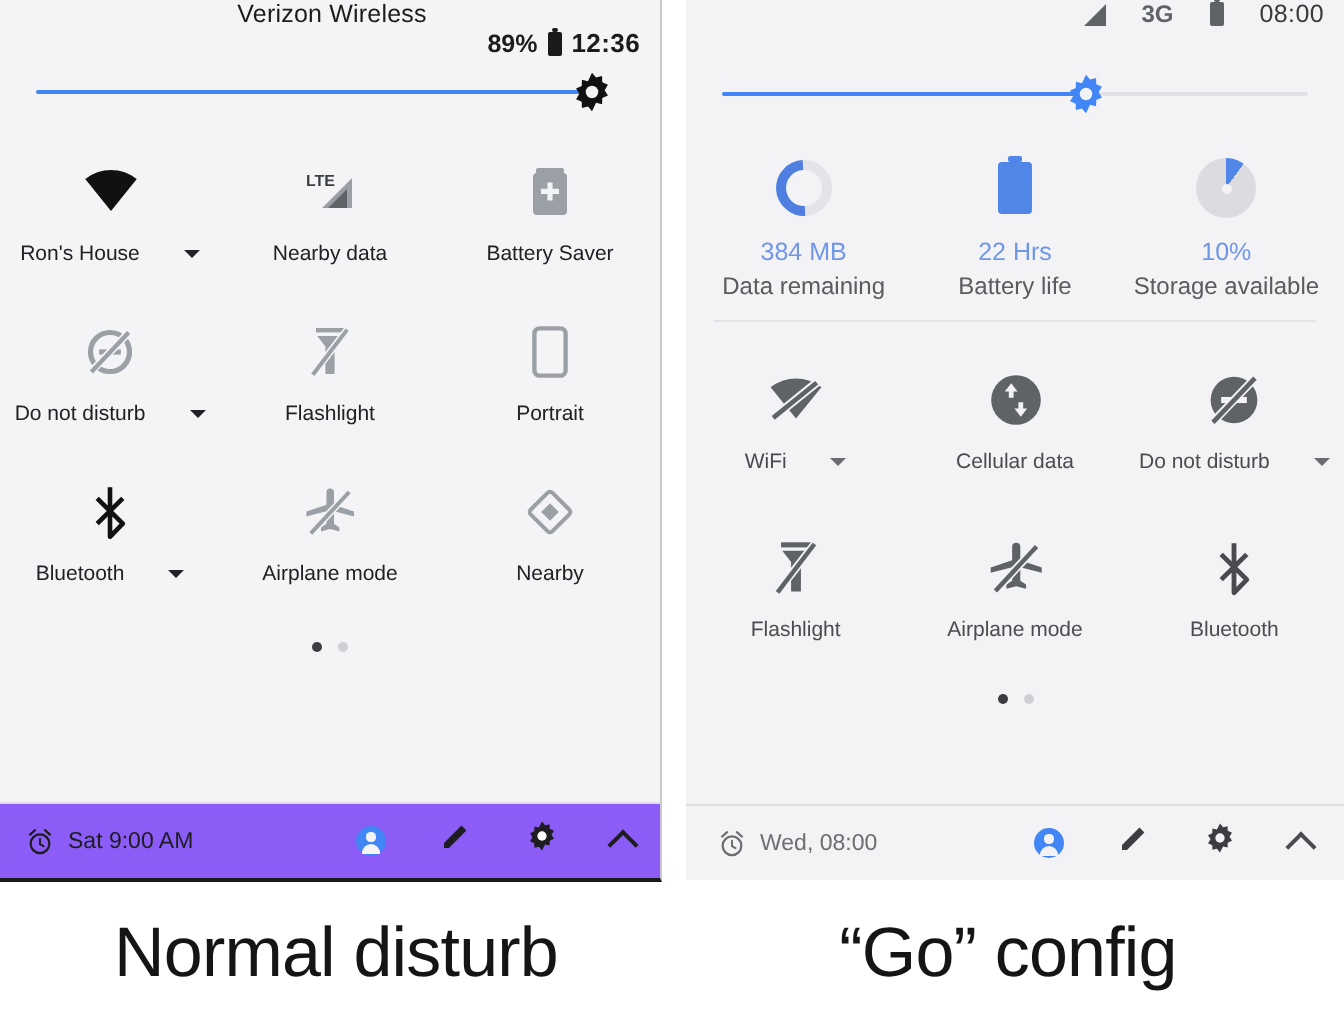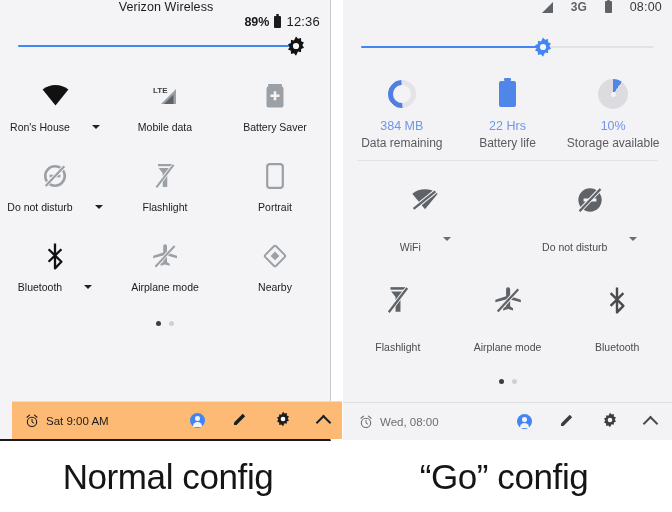--- a/index.html
+++ b/index.html
@@ -15,21 +15,21 @@
   .panel{position:absolute;top:0;box-sizing:border-box;}
   .panel-left{left:0;width:331px;height:441px;background:#f4f4f6;
     border-right:1px solid #c9c9cd;border-bottom:2px solid #1a1a1a;}
   .panel-right{left:343px;width:329px;height:440px;background:#f3f3f5;}
 
   
   .statusbar{display:flex;align-items:center;height:26px;padding:0 10px 0 12px;flex-direction:column;}
   .sb-carrier{font-size:12.5px;color:#1b1b1b;letter-spacing:.1px;}
   .sb-right{margin-left:auto;display:flex;align-items:center;gap:5px;}
   .sb-pct{font-size:12.5px;font-weight:bold;color:#1b1b1b;}
-  .sb-clock{font-size:13px;font-weight:normal;color:#1b1b1b;letter-spacing:.2px;}
+  .sb-clock{font-size:13px;font-weight:bold;color:#1b1b1b;letter-spacing:.2px;}
   .sb-clock.light{font-weight:normal;color:#3a3a3a;font-size:12.5px;}
   .sb-3g{font-size:12px;font-weight:bold;color:#5f6368;}
 
   
   .bat{position:relative;width:7px;height:12px;background:#1b1b1b;border-radius:1px;}
   .bat::before{content:"";position:absolute;top:-2px;left:2px;width:3px;height:2px;background:#1b1b1b;border-radius:1px;}
   .bat.grey{background:#5f6368;}
   .bat.grey::before{background:#5f6368;}
 
   
@@ -63,21 +63,21 @@
   .pie::after{content:"";position:absolute;left:50%;top:50%;width:5px;height:5px;margin:-2.5px 0 0 -2.5px;background:#f3f3f5;border-radius:50%;}
 
   .divider{height:1px;background:#e3e3e7;margin:0 14px;}
 
   
   .tilerow{display:flex;}
   .tile{flex:1;display:flex;flex-direction:column;align-items:center;justify-content:flex-start;}
   .tile-gfx{height:38px;display:flex;align-items:center;justify-content:center;}
   .tile-lbl{display:flex;align-items:center;gap:22px;margin-top:6px;}
   .tile-txt{font-size:10.5px;color:#202124;white-space:nowrap;}
-  .right .tile-txt{color:#4b4b50;margin-top:16px;}
+  .right .tile-txt{color:#4b4b50;}
   .caret{width:0;height:0;border-left:4px solid transparent;border-right:4px solid transparent;border-top:4px solid #202124;}
   .right .caret{border-top-color:#6b6b70;}
 
   
   .dots{display:flex;justify-content:center;gap:8px;}
   .dot{width:5px;height:5px;border-radius:50%;background:#cfcfd4;}
   .dot.on{background:#3c3c41;}
 
   
   .footer{display:flex;align-items:center;height:38px;padding:0 13px;box-sizing:border-box;}
@@ -145,21 +145,21 @@
       </div>
       <div class="tile">
         <div class="tile-gfx">
           <svg width="26" height="24" viewBox="0 0 26 24" aria-hidden="true">
             <text x="1" y="9" font-family="Liberation Sans, sans-serif" font-size="8" font-weight="bold" fill="#3c4043">LTE</text>
             <path fill="#9aa0a6" d="M24 5v15H9z"></path>
             <path fill="#5f6368" d="M21.5 10.5V20H12z"></path>
           </svg>
         </div>
         <div class="tile-lbl">
-          <span class="tile-txt">Mobile data</span>
+          <span class="tile-txt">Nearby data</span>
         </div>
       </div>
       <div class="tile">
         <div class="tile-gfx">
           <svg width="18" height="26" viewBox="0 0 18 26" aria-hidden="true">
             <rect x="2" y="1" width="14" height="3" rx="1" fill="#9aa0a6"></rect>
             <rect x="0.5" y="3.5" width="17" height="21" rx="2" fill="#9aa0a6"></rect>
             <path fill="#f4f4f6" d="M7.7 8.2h2.6v3.2h3.2v2.6h-3.2v3.2H7.7v-3.2H4.5v-2.6h3.2z"></path>
           </svg>
         </div>
@@ -244,21 +244,21 @@
           <span class="tile-txt">Nearby</span>
         </div>
       </div>
     </div>
 
     <div class="dots" style="margin-top:28px;">
       <span class="dot on"></span>
       <span class="dot"></span>
     </div>
 
-    <div class="footer fl" style="position:absolute;left:12px;bottom:0;width:100%;background:#fdba74;text-align:center;">
+    <div class="footer fl" style="position:absolute;left:0;bottom:0;width:100%;background:#8b5cf6;text-align:center;">
       <span class="footer-left">
         <span class="alarm">
           <svg width="14" height="14" viewBox="0 0 24 24" aria-hidden="true">
             <circle cx="12" cy="13.5" r="8" fill="none" stroke="#1d1d1f" stroke-width="1.9"></circle>
             <path d="M12 9.2v4.6l3 1.8" fill="none" stroke="#1d1d1f" stroke-width="1.7" stroke-linecap="round"></path>
             <path d="M3.4 5.6 7.8 1.9M20.6 5.6 16.2 1.9" stroke="#1d1d1f" stroke-width="1.9" stroke-linecap="round"></path>
           </svg>
         </span>
         <span class="footer-txt">Sat 9:00 AM</span>
       </span>
@@ -339,20 +339,31 @@
             <line x1="2.4" y1="18.3" x2="22.6" y2="2" stroke="#5f6368" stroke-width="2.2"></line>
           </svg>
         </div>
         <div class="tile-lbl">
           <span class="tile-txt">WiFi</span>
           <span class="caret"></span>
         </div>
       </div>
       <div class="tile">
         <div class="tile-gfx">
+          <svg width="28" height="28" viewBox="0 0 28 28" aria-hidden="true">
+            <circle cx="14" cy="14" r="12.4" fill="#5f6368"></circle>
+            <path fill="#f3f3f5" d="M11.6 5.6l3.2 4.2h-2v3.1h-2.4V9.8h-2zM16.4 22.4l-3.2-4.2h2v-3.1h2.4v3.1h2z"></path>
+          </svg>
+        </div>
+        <div class="tile-lbl">
+          <span class="tile-txt">Cellular data</span>
+        </div>
+      </div>
+      <div class="tile">
+        <div class="tile-gfx">
           <svg width="28" height="28" viewBox="0 0 24 24" aria-hidden="true">
             <circle cx="12" cy="12" r="10" fill="#5f6368"></circle>
             <rect x="6.5" y="10.7" width="11" height="2.6" fill="#f3f3f5"></rect>
             <line x1="2.6" y1="21.8" x2="21.4" y2="2.2" stroke="#f3f3f5" stroke-width="3.6"></line>
             <line x1="3" y1="21.6" x2="21" y2="2.6" stroke="#5f6368" stroke-width="2"></line>
           </svg>
         </div>
         <div class="tile-lbl">
           <span class="tile-txt">Do not disturb</span>
           <span class="caret"></span>
@@ -426,17 +437,17 @@
             <path fill="#3c3c41" d="M12 1.2l2.3 2.7 3.4-.8.1 3.5 3.2 1.5-1.9 3 1.9 3-3.2 1.5-.1 3.5-3.4-.8L12 22.8l-2.3-2.7-3.4.8-.1-3.5-3.2-1.5 1.9-3-1.9-3 3.2-1.5.1-3.5 3.4.8z"></path>
             <circle cx="12" cy="12" r="3.5" fill="#f3f3f5"></circle>
           </svg>
         </span>
         <span class="chev"></span>
       </span>
     </div>
   </div>
 
   <div class="captions">
-    <div class="caption">Normal config</div>
+    <div class="caption">Normal disturb</div>
     <div class="caption">“Go” config</div>
   </div>
 
 </div>
 
 </body></html>

